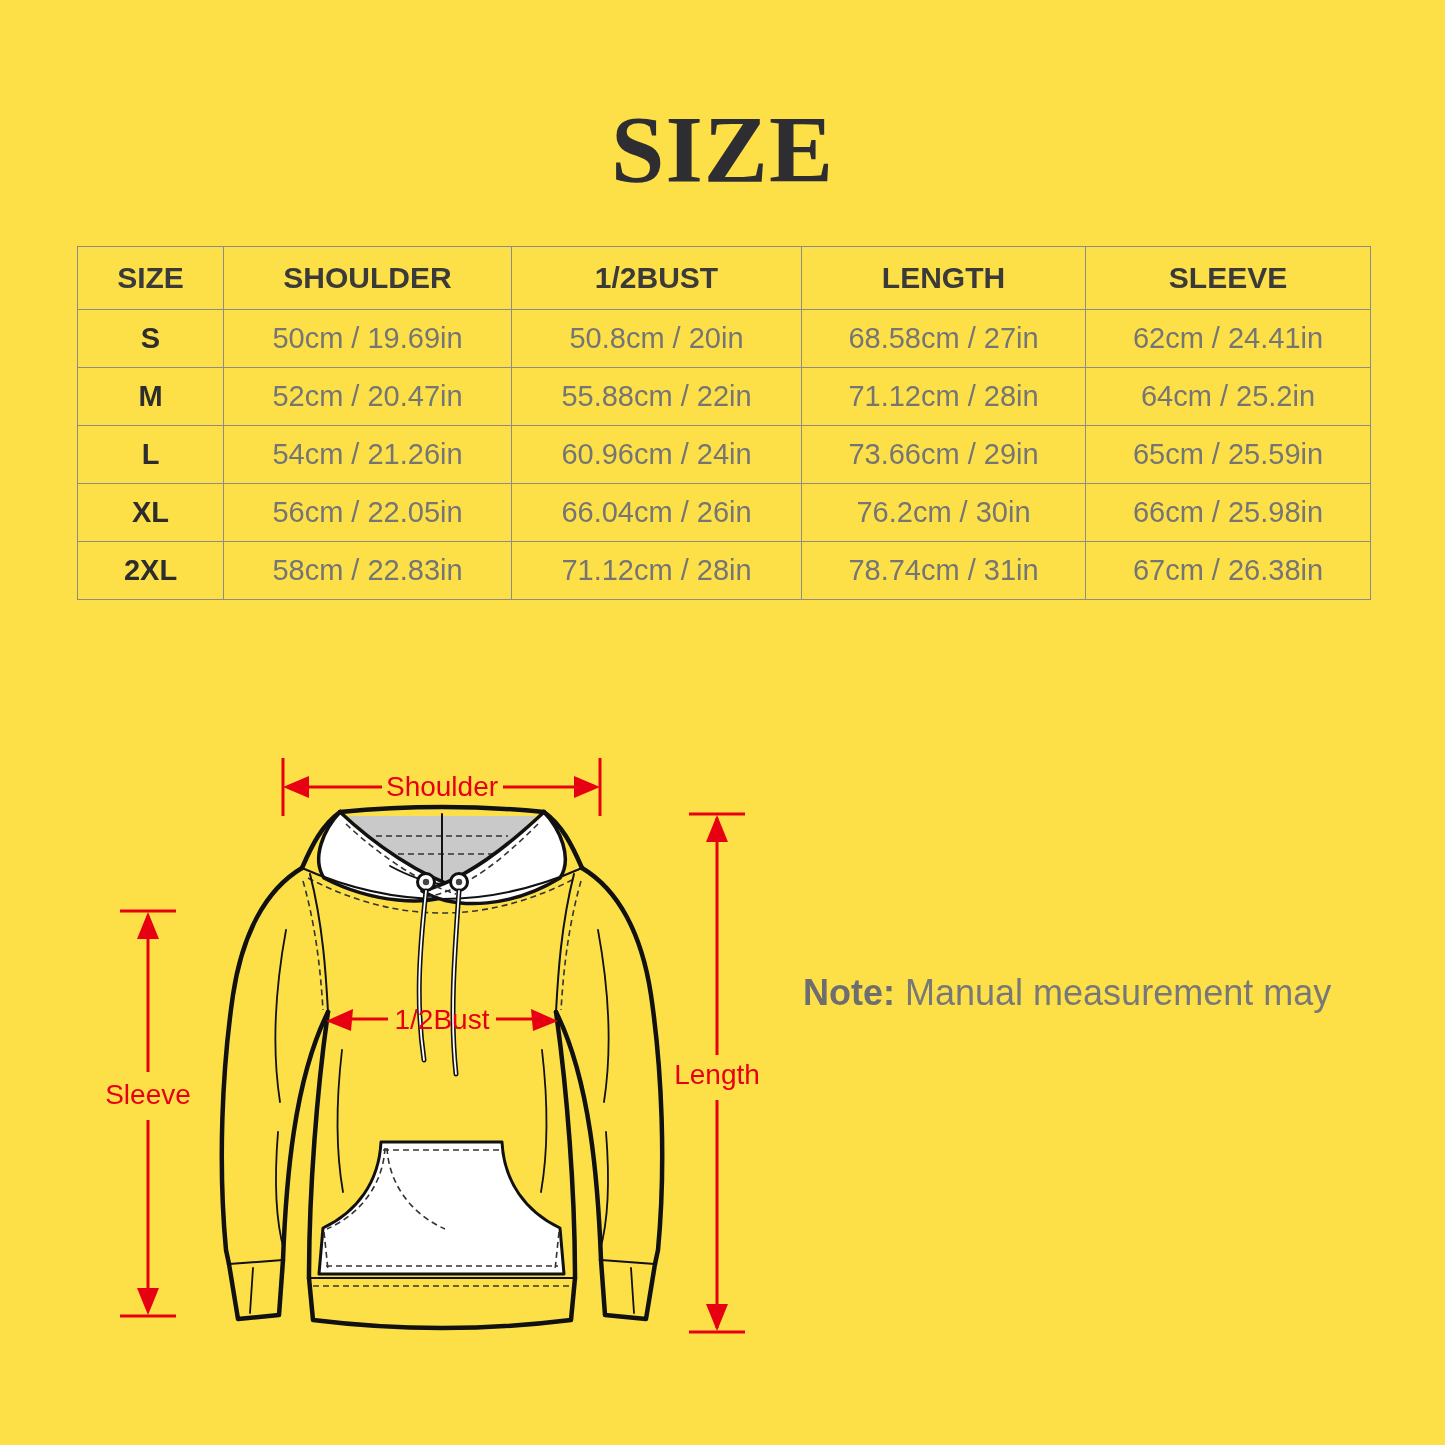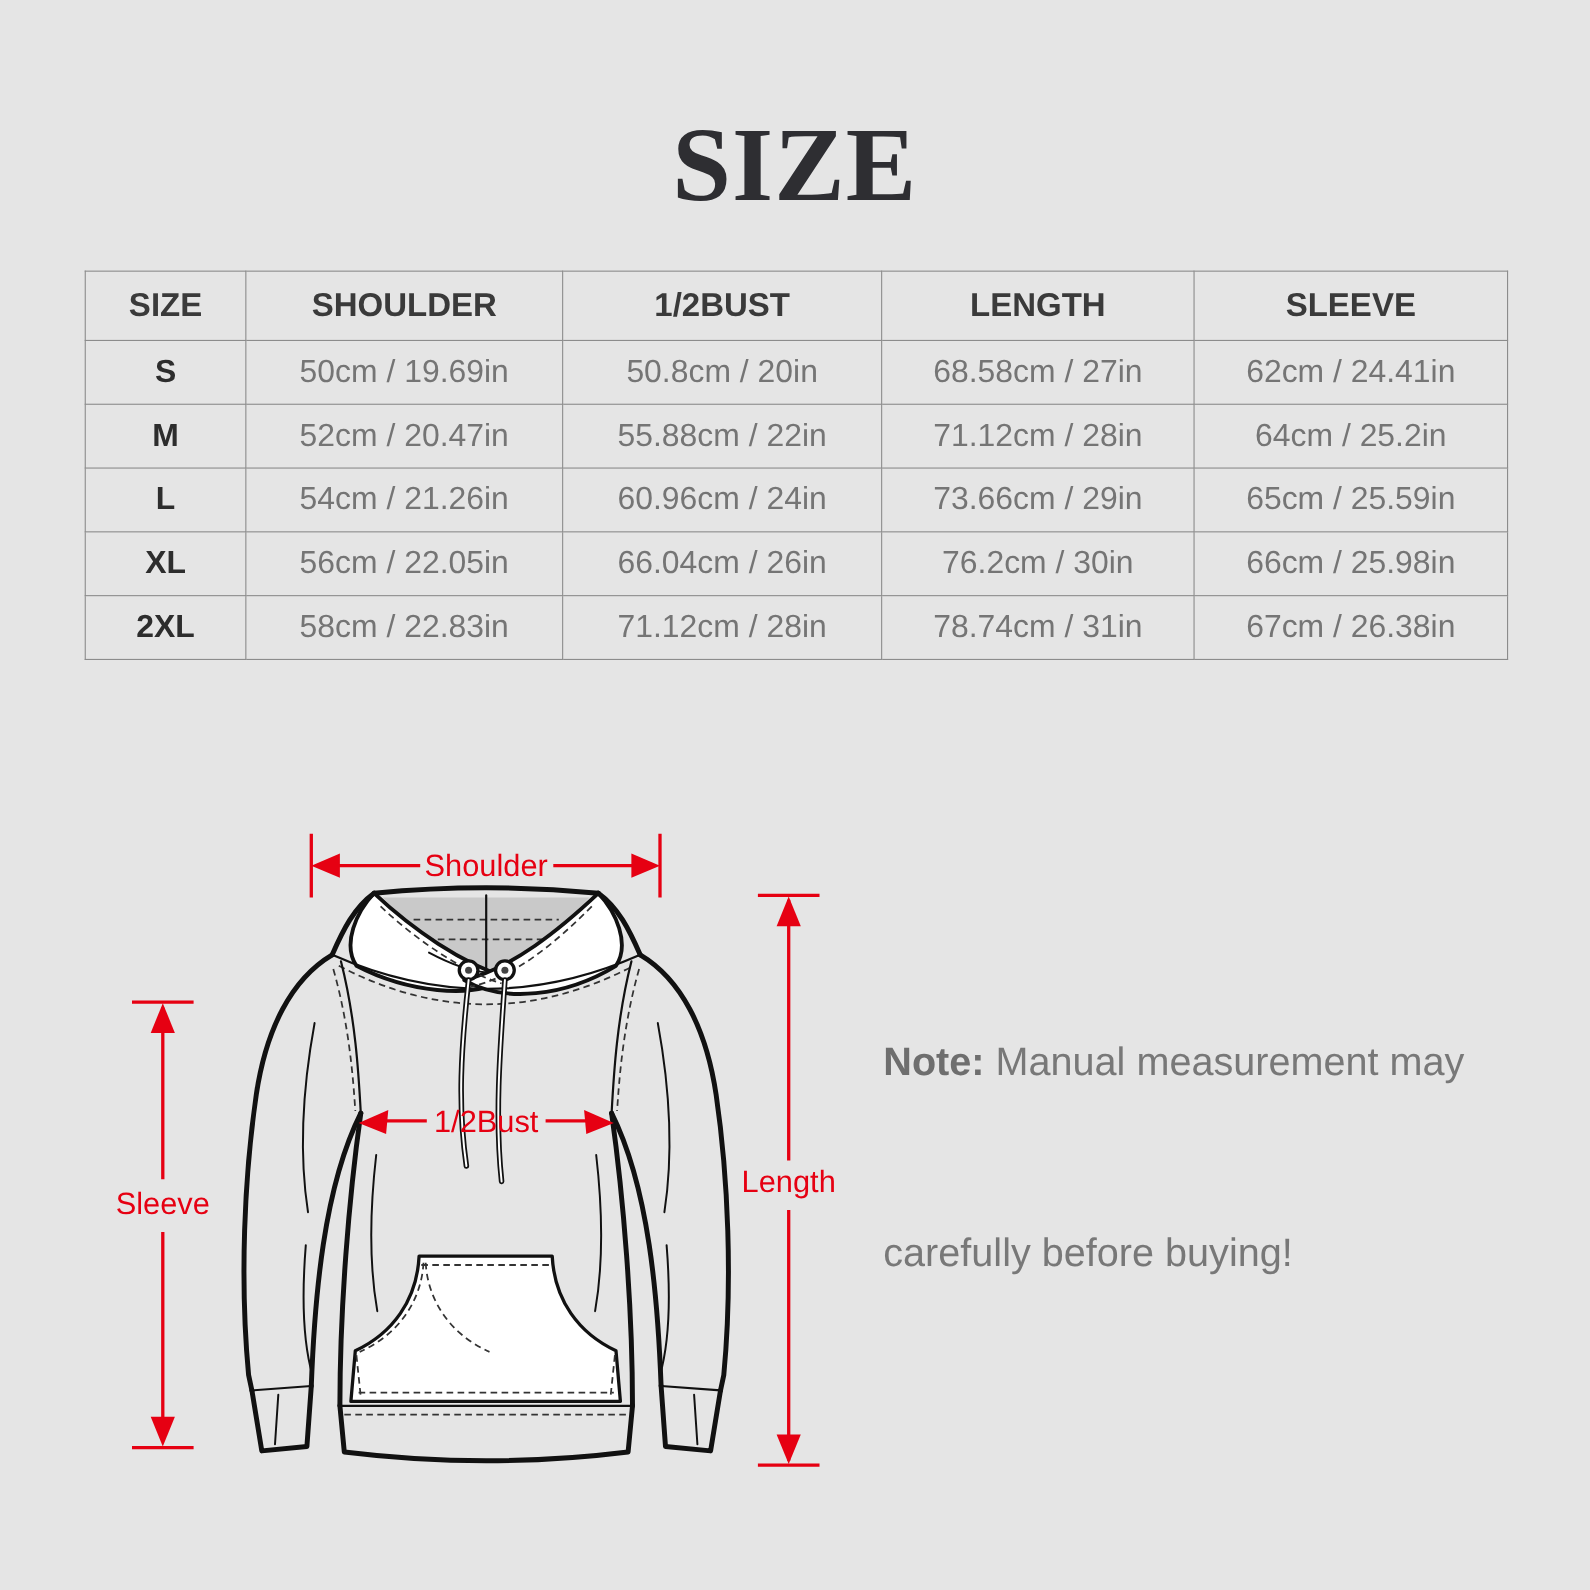--- a/index.html
+++ b/index.html
@@ -1,38 +1,38 @@
 <!DOCTYPE html>
 <html><head>
 <meta charset="utf-8">
 <style>
   html,body{margin:0;padding:0;background:#ffffff;}
   .canvas{
-    position:relative;width:1445px;height:1445px;background:#e5e5e5;
+    position:relative;width:1445px;height:1445px;background:#fde047;
     font-family:"Liberation Sans",sans-serif;overflow:hidden;
   }
   .page-title{
     position:absolute;top:102px;left:0;width:100%;text-align:center;
     font-family:"Liberation Serif",serif;font-weight:bold;
     font-size:96px;line-height:1;color:#2e2e32;letter-spacing:1px;margin:0;
   }
   table.size-table{
     position:absolute;left:77px;top:246px;width:1293px;
     border-collapse:collapse;table-layout:fixed;
   }
   .size-table th,.size-table td{
     border:1px solid #8c8c8c;text-align:center;vertical-align:middle;
     padding:0;overflow:hidden;white-space:nowrap;
   }
   .size-table th{height:62px;font-size:30px;font-weight:bold;color:#3a3a3a;}
   .size-table td{height:57px;font-size:29px;}
   .size-table td.size-cell{font-weight:bold;color:#2d2d2d;}
   .size-table td.val-cell{color:#757575;}
   .note-block{
-    position:absolute;left:803px;top:936px;width:590px;
+    position:absolute;left:803px;top:964px;width:590px;
     font-size:36px;line-height:58px;color:#787878;margin:0;
   }
   .note-label{font-weight:bold;color:#6e6e6e;}
   .diagram-svg{position:absolute;left:90px;top:750px;}
   
   .outline{fill:none;stroke:#111111;stroke-width:4.5;stroke-linecap:round;stroke-linejoin:round;}
   .thin{fill:none;stroke:#111111;stroke-width:2;stroke-linecap:round;}
   .fold{fill:none;stroke:#111111;stroke-width:1.8;stroke-linecap:round;}
   .stitch{fill:none;stroke:#333333;stroke-width:1.6;stroke-dasharray:6 4;stroke-linecap:butt;}
   .redline{fill:none;stroke:#e60012;stroke-width:3;}
@@ -209,16 +209,15 @@
       <polygon class="redhead" points="627,581 616,554 638,554"></polygon>
       <text class="redlabel" x="627" y="334" text-anchor="middle">Length</text>
     </g>
   </svg>
 
   <p class="note-block">
     <span class="note-label">Note:</span>
     <span>Manual measurement may</span><br>
     <br>
     <br>
-    <span>carefully before buying!</span>
   </p>
 
 </div>
 
 </body></html>

